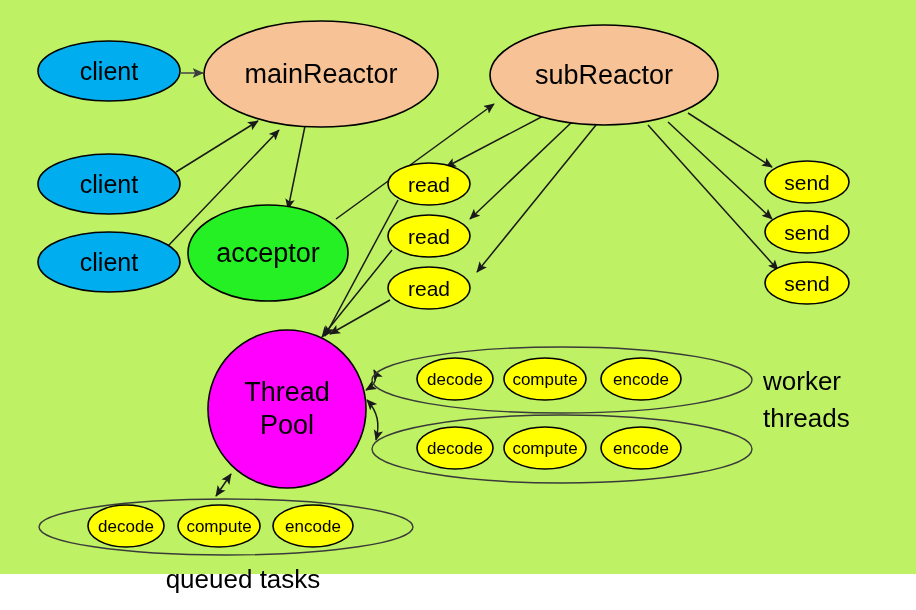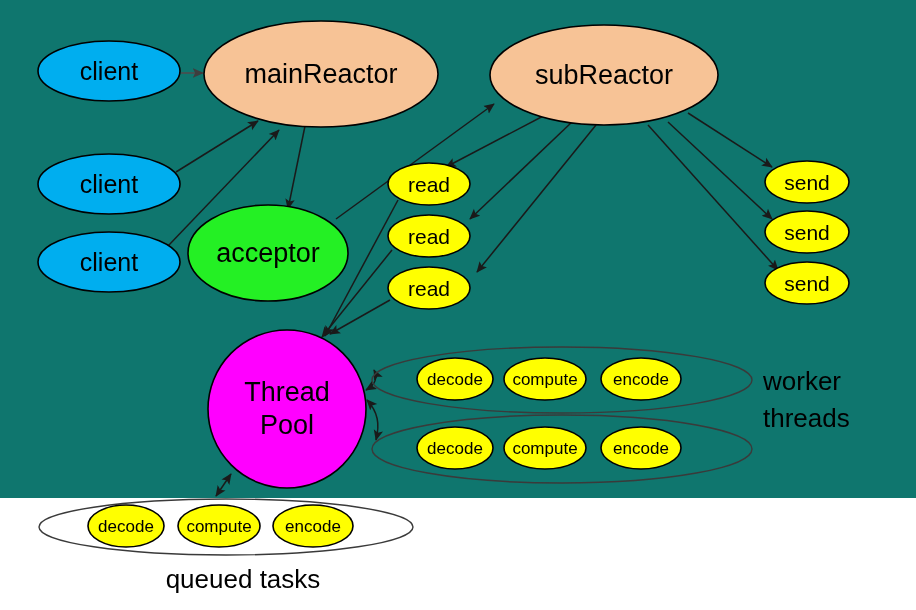--- a/index.html
+++ b/index.html
@@ -9,22 +9,22 @@
   }
   body {
     width: 916px;
     height: 610px;
     overflow: hidden;
     font-family: "Liberation Sans", sans-serif;
   }
   #diagram-root {
     position: relative;
     width: 916px;
-    height: 498px;
-    background: #0f766e;
+    height: 574px;
+    background: #bef264;
   }
   svg#reactor-svg {
     display: block;
     width: 916px;
     height: 610px;
   }
   .node-label {
     font-family: "Liberation Sans", sans-serif;
     text-anchor: middle;
     dominant-baseline: middle;

